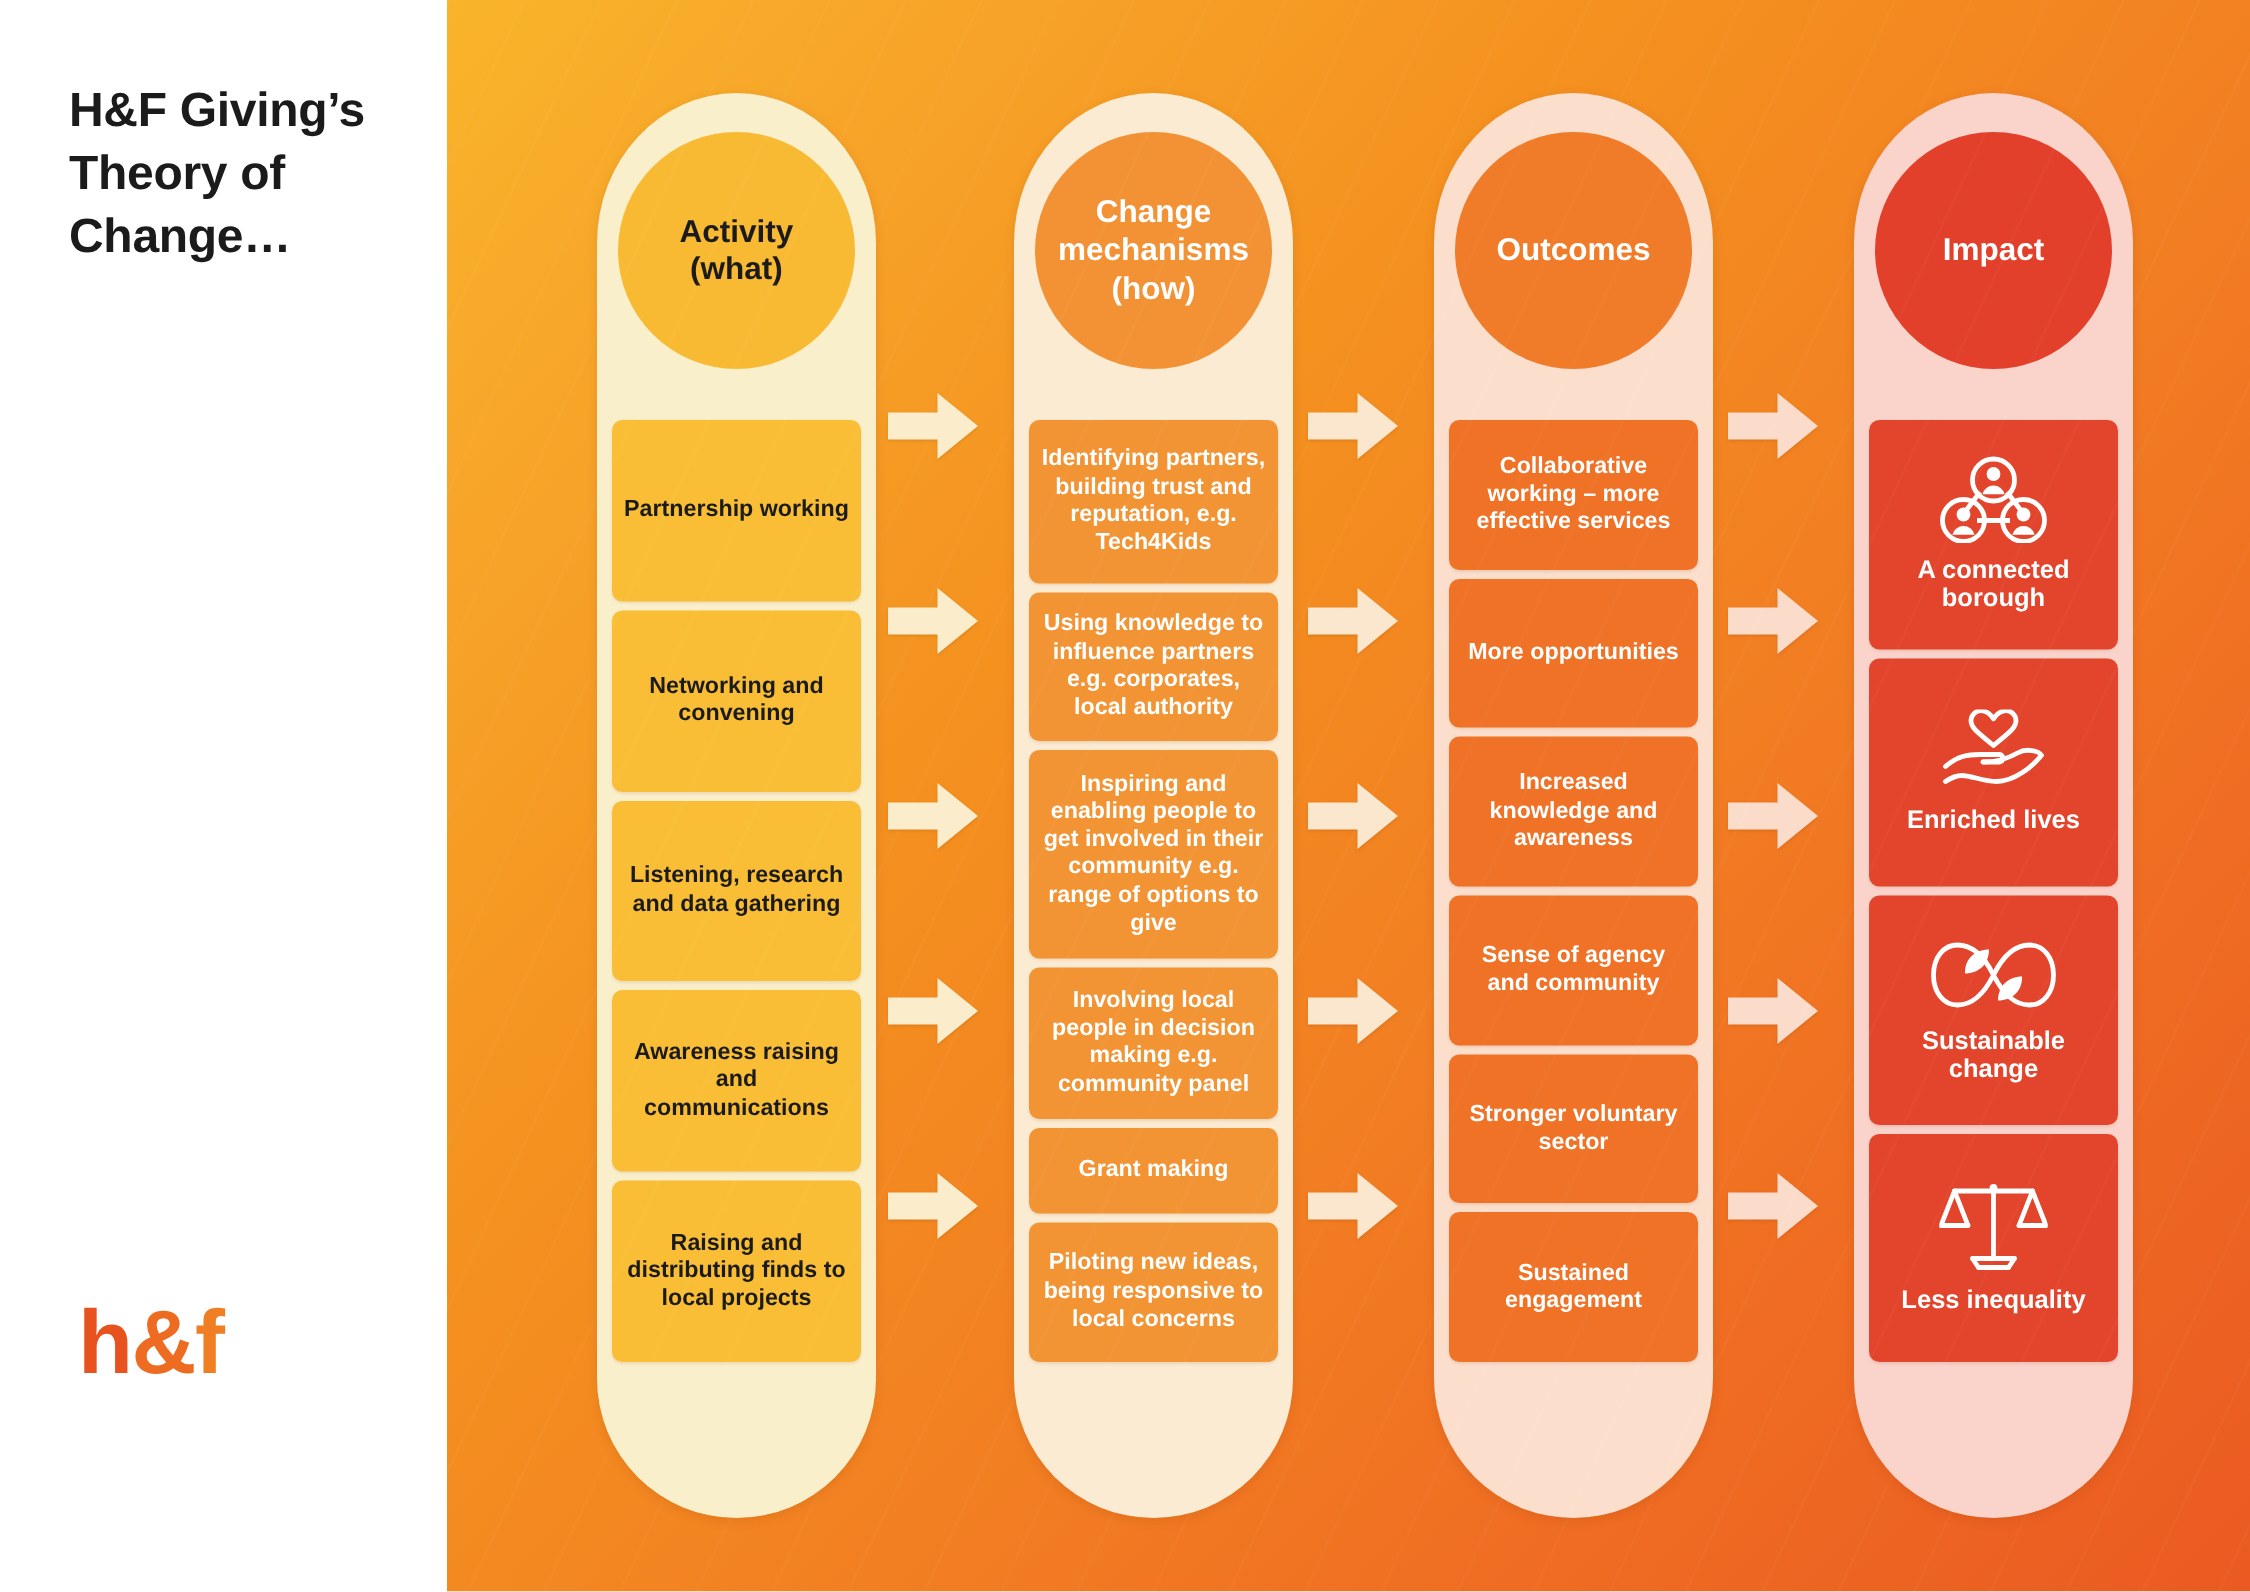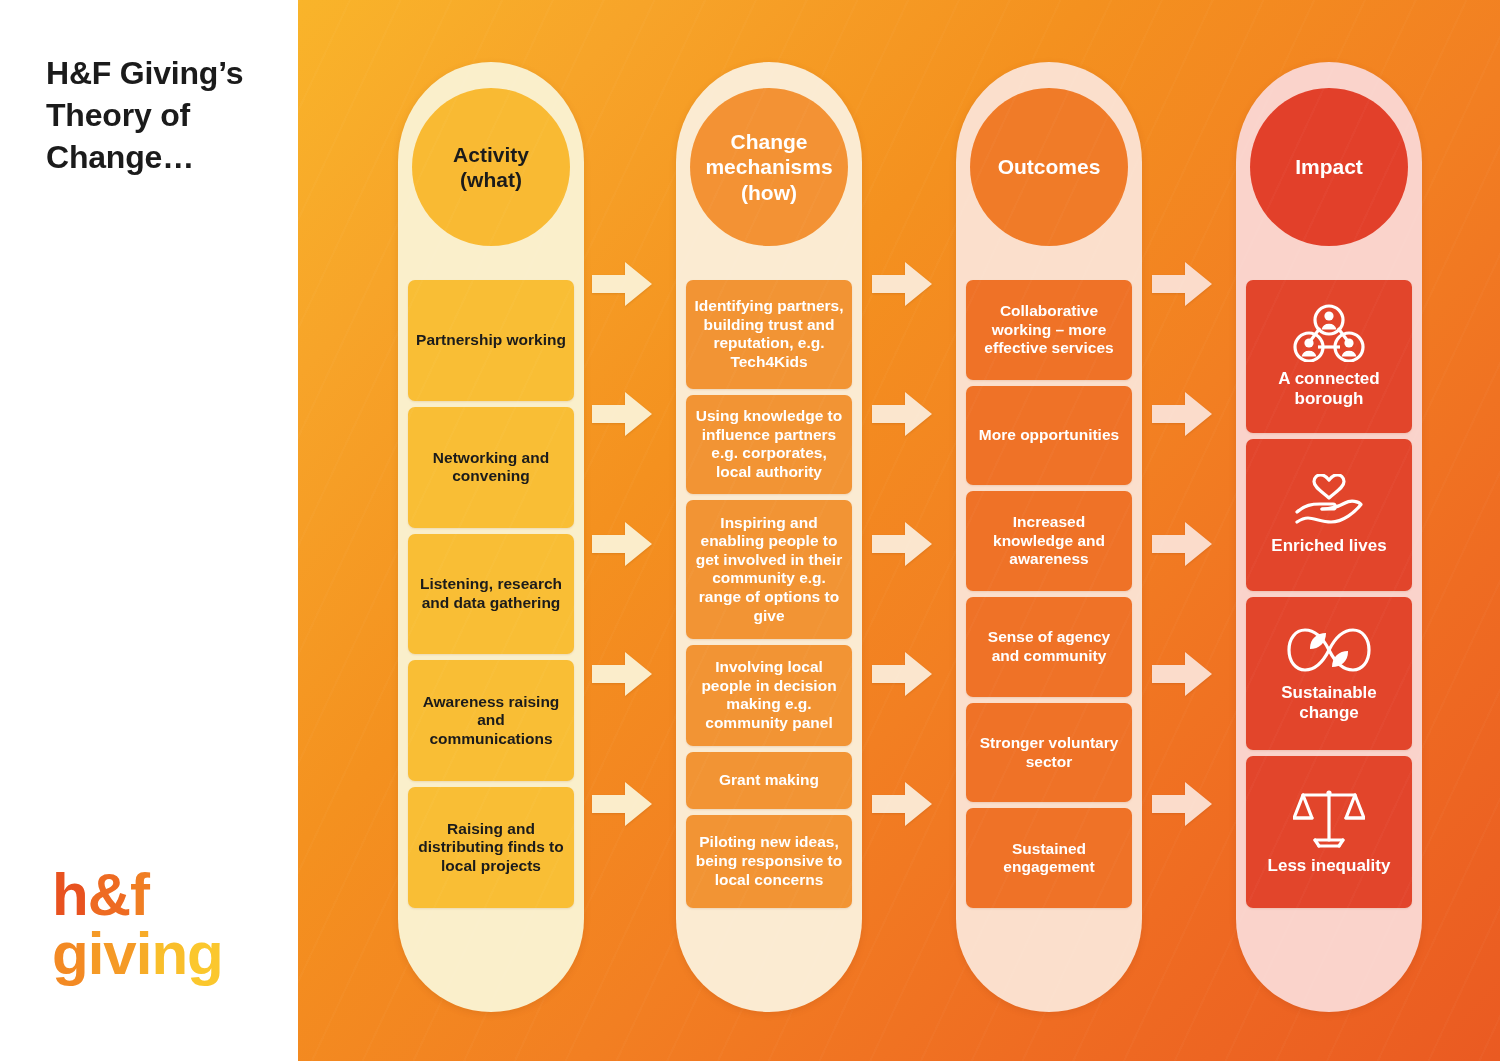--- a/index.html
+++ b/index.html
@@ -111,21 +111,20 @@
 </style>
 </head>
 <body>
 
 <div class="stage">
 
   <div class="leftpanel">
     <div class="title">H&amp;F Giving’s Theory of Change…</div>
     <div class="logo">
       <span class="l1"><span class="g1">h</span><span class="g2">&amp;</span><span class="g3">f</span></span>
-      <span class="l2"><span class="g4">g</span><span class="g5">i</span><span class="g5">v</span><span class="g6">i</span><span class="g7">n</span><span class="g8">g</span></span>
     </div>
   </div>
 
   <div class="rightpanel">
 
     <div class="col c1">
       <div class="circle">Activity (what)</div>
       <div class="boxes">
         <div class="box b1">Partnership working</div>
         <div class="box b2">Networking and convening</div>

